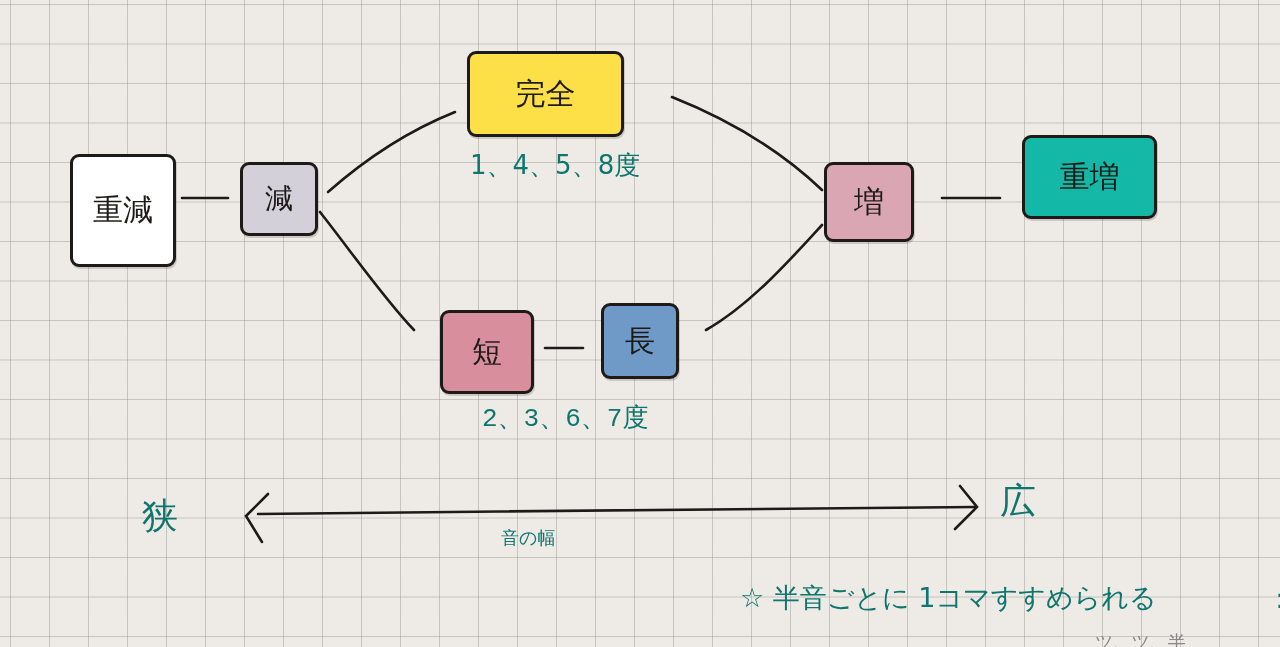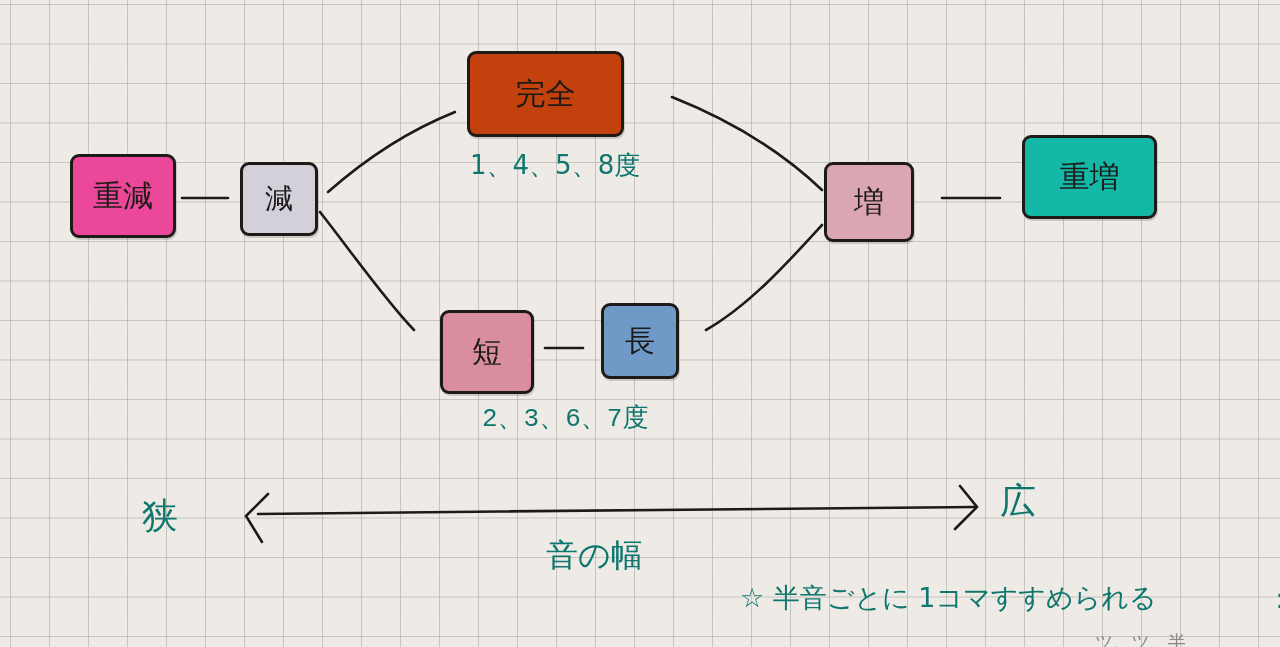--- a/index.html
+++ b/index.html
@@ -46,29 +46,29 @@
     <path d="M706 330 C 750 305, 790 260, 822 225"></path>
 
     <line x1="942" y1="198" x2="1000" y2="198"></line>
 
     <path d="M258 514 C 500 512, 800 507, 975 507"></path>
     <polyline points="268,494 246,516 262,542"></polyline>
     <polyline points="960,486 977,507 955,529"></polyline>
   </g>
 </svg>
 
-<div class="node" style="left:70px; top:154px; width:106px; height:84px; background:#ec4899;">
+<div class="node" style="left:70px; top:154px; width:106px; height:113px; background:#ffffff;">
   <span>重減</span>
 </div>
 
 <div class="node" style="left:240px; top:162px; width:78px; height:74px; background:#d3d0da; font-size:28px;">
   <span>減</span>
 </div>
 
-<div class="node" style="left:467px; top:51px; width:157px; height:86px; background:#c2410c;">
+<div class="node" style="left:467px; top:51px; width:157px; height:86px; background:#fde047;">
   <span>完全</span>
 </div>
 <div class="label" style="left:470px; top:148px;">1、4、5、8度</div>
 
 <div class="node" style="left:440px; top:310px; width:94px; height:84px; background:#d88e9c;">
   <span>短</span>
 </div>
 
 <div class="node" style="left:601px; top:303px; width:78px; height:76px; background:#6f99c6;">
   <span>長</span>
@@ -78,17 +78,17 @@
 <div class="node" style="left:824px; top:162px; width:90px; height:80px; background:#dba6b3;">
   <span>増</span>
 </div>
 
 <div class="node" style="left:1022px; top:135px; width:135px; height:84px; background:#14b8a6;">
   <span>重増</span>
 </div>
 
 <div class="label" style="left:142px; top:492px; font-size:36px;">狭</div>
 <div class="label" style="left:1000px; top:477px; font-size:36px;">広</div>
-<div class="label" style="left:546px; top:526px; font-size:32px;margin-top:8px;">音の幅</div>
+<div class="label" style="left:501px; top:526px; font-size:18px;">音の幅</div>
 
 <div class="label" style="left:740px; top:580px; font-size:27px;">☆ 半音ごとに 1コマすすめられる</div>
 <div class="label" style="left:1266px; top:580px; font-size:28px;">：</div>
 <div class="label faint" style="left:1095px; top:630px;">ツ、ツ、半</div>
 
 </body></html>

